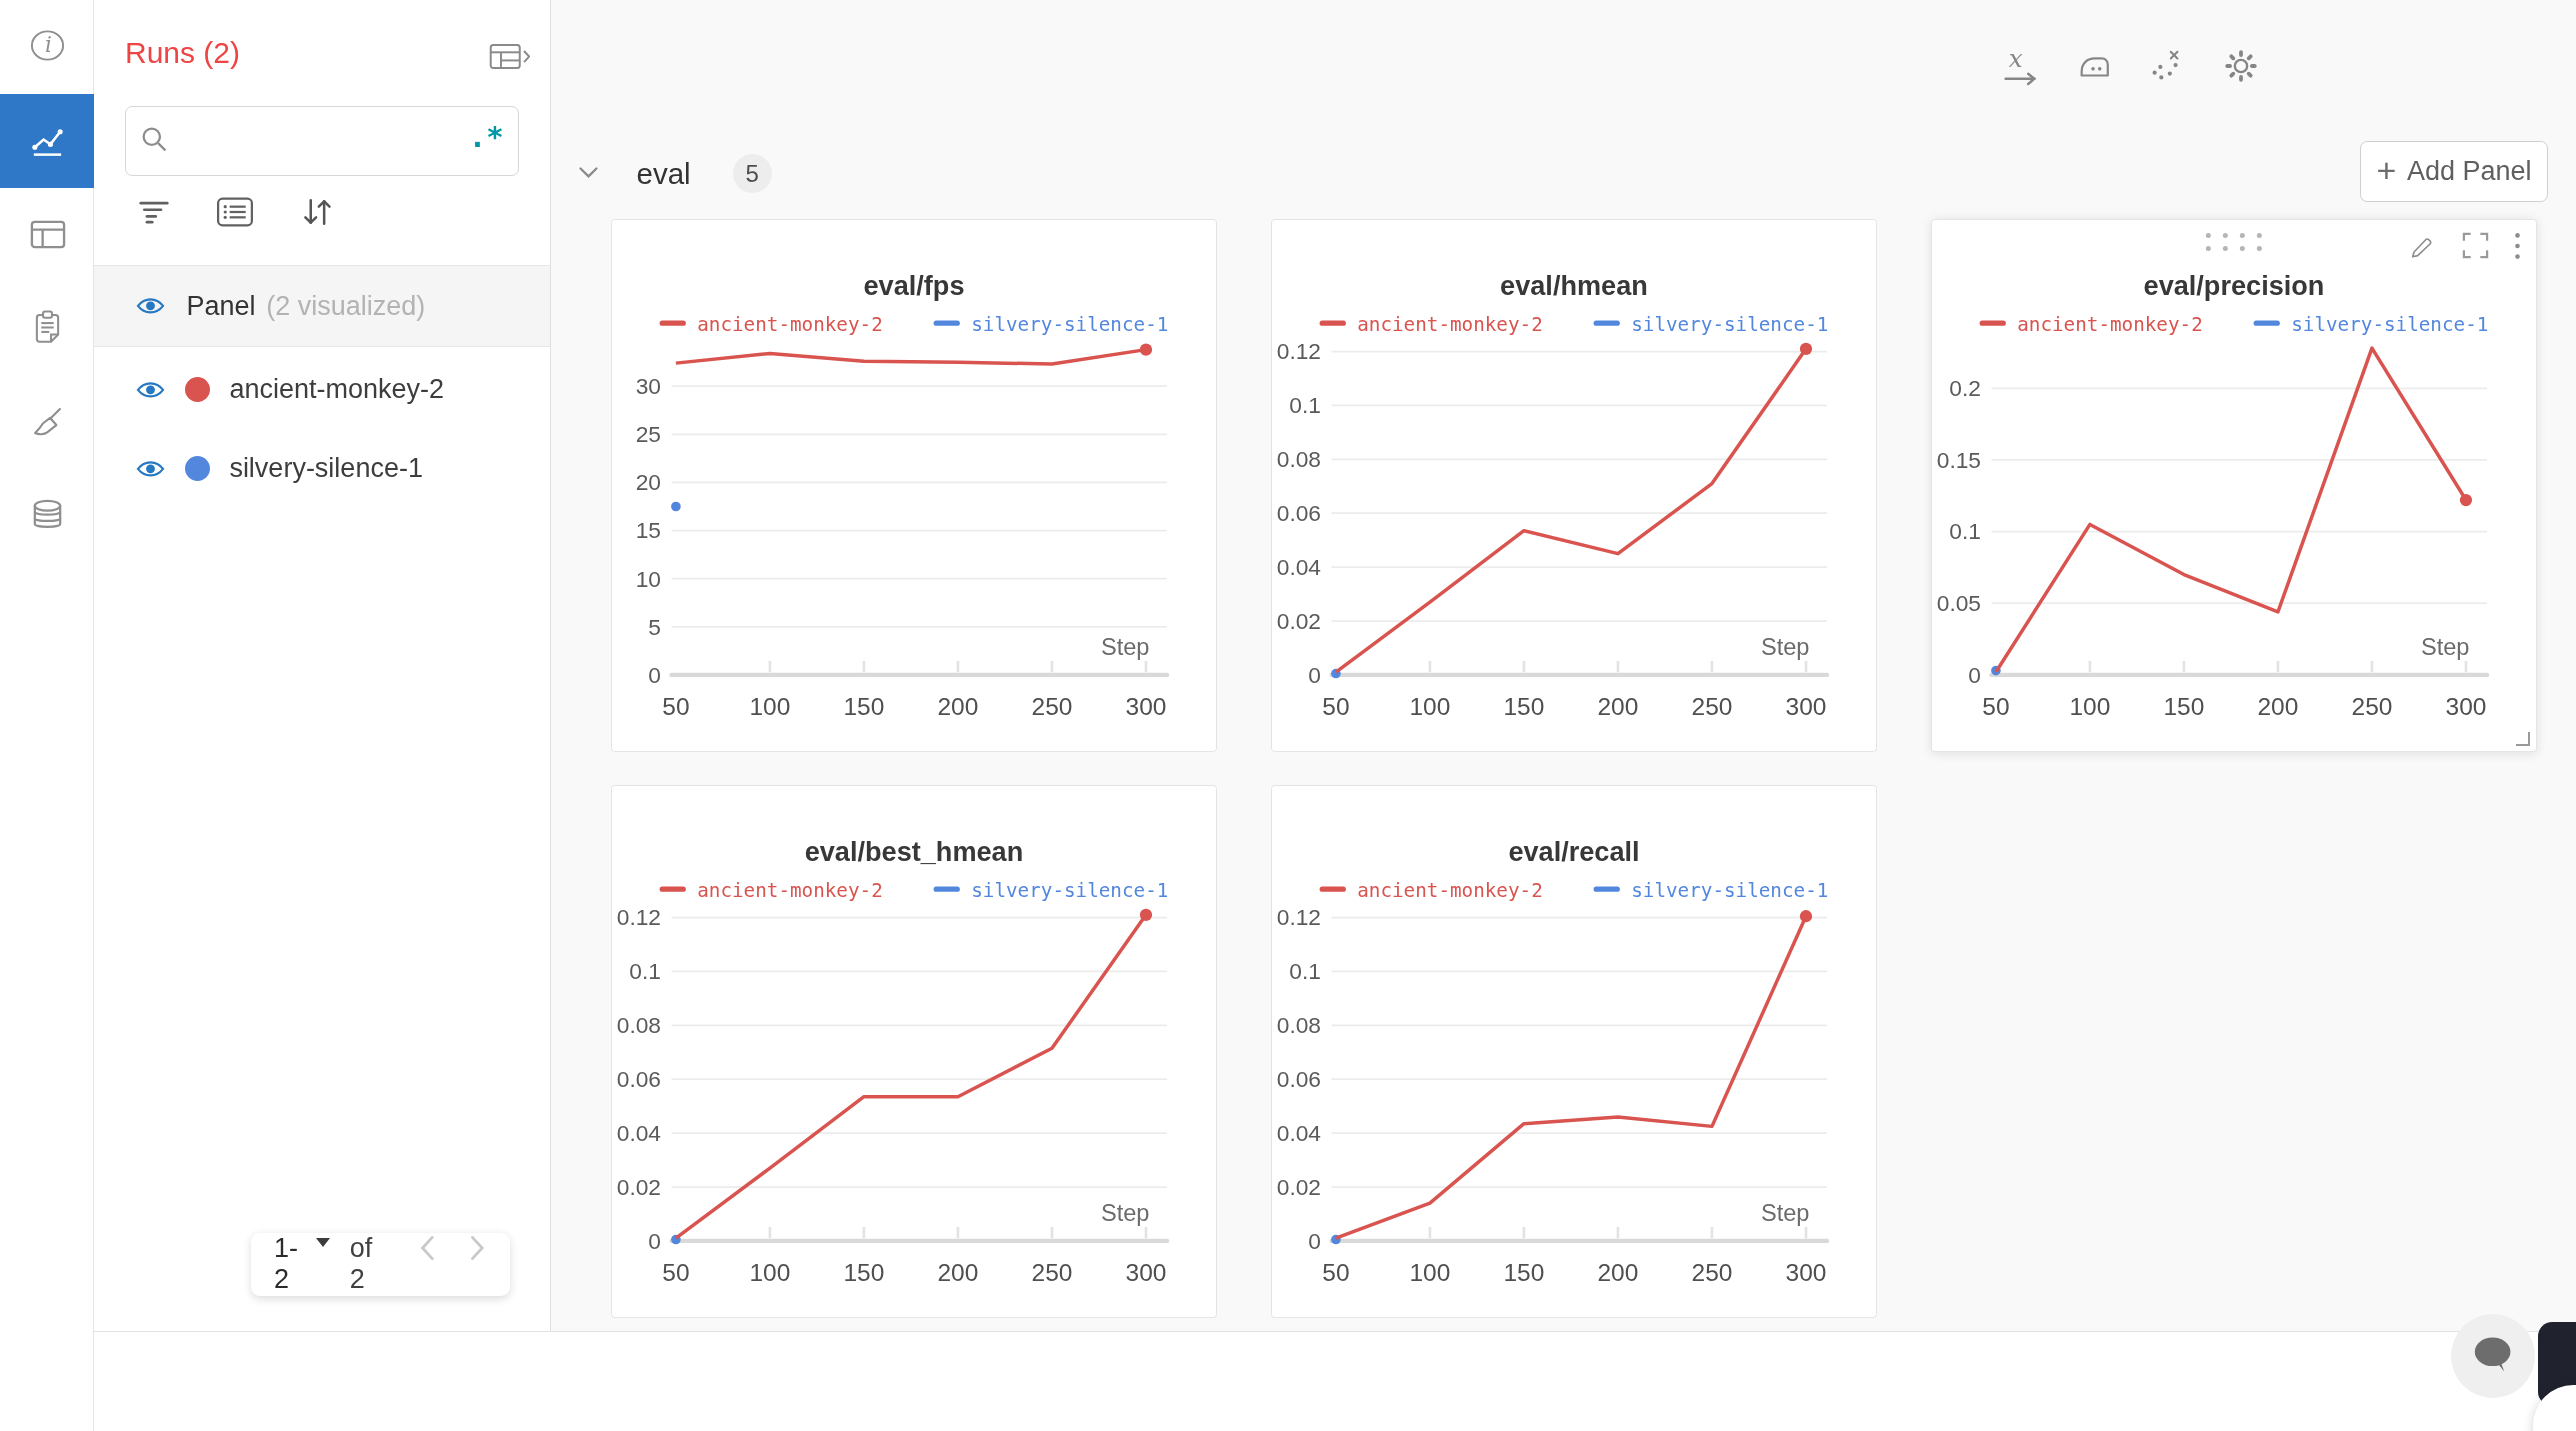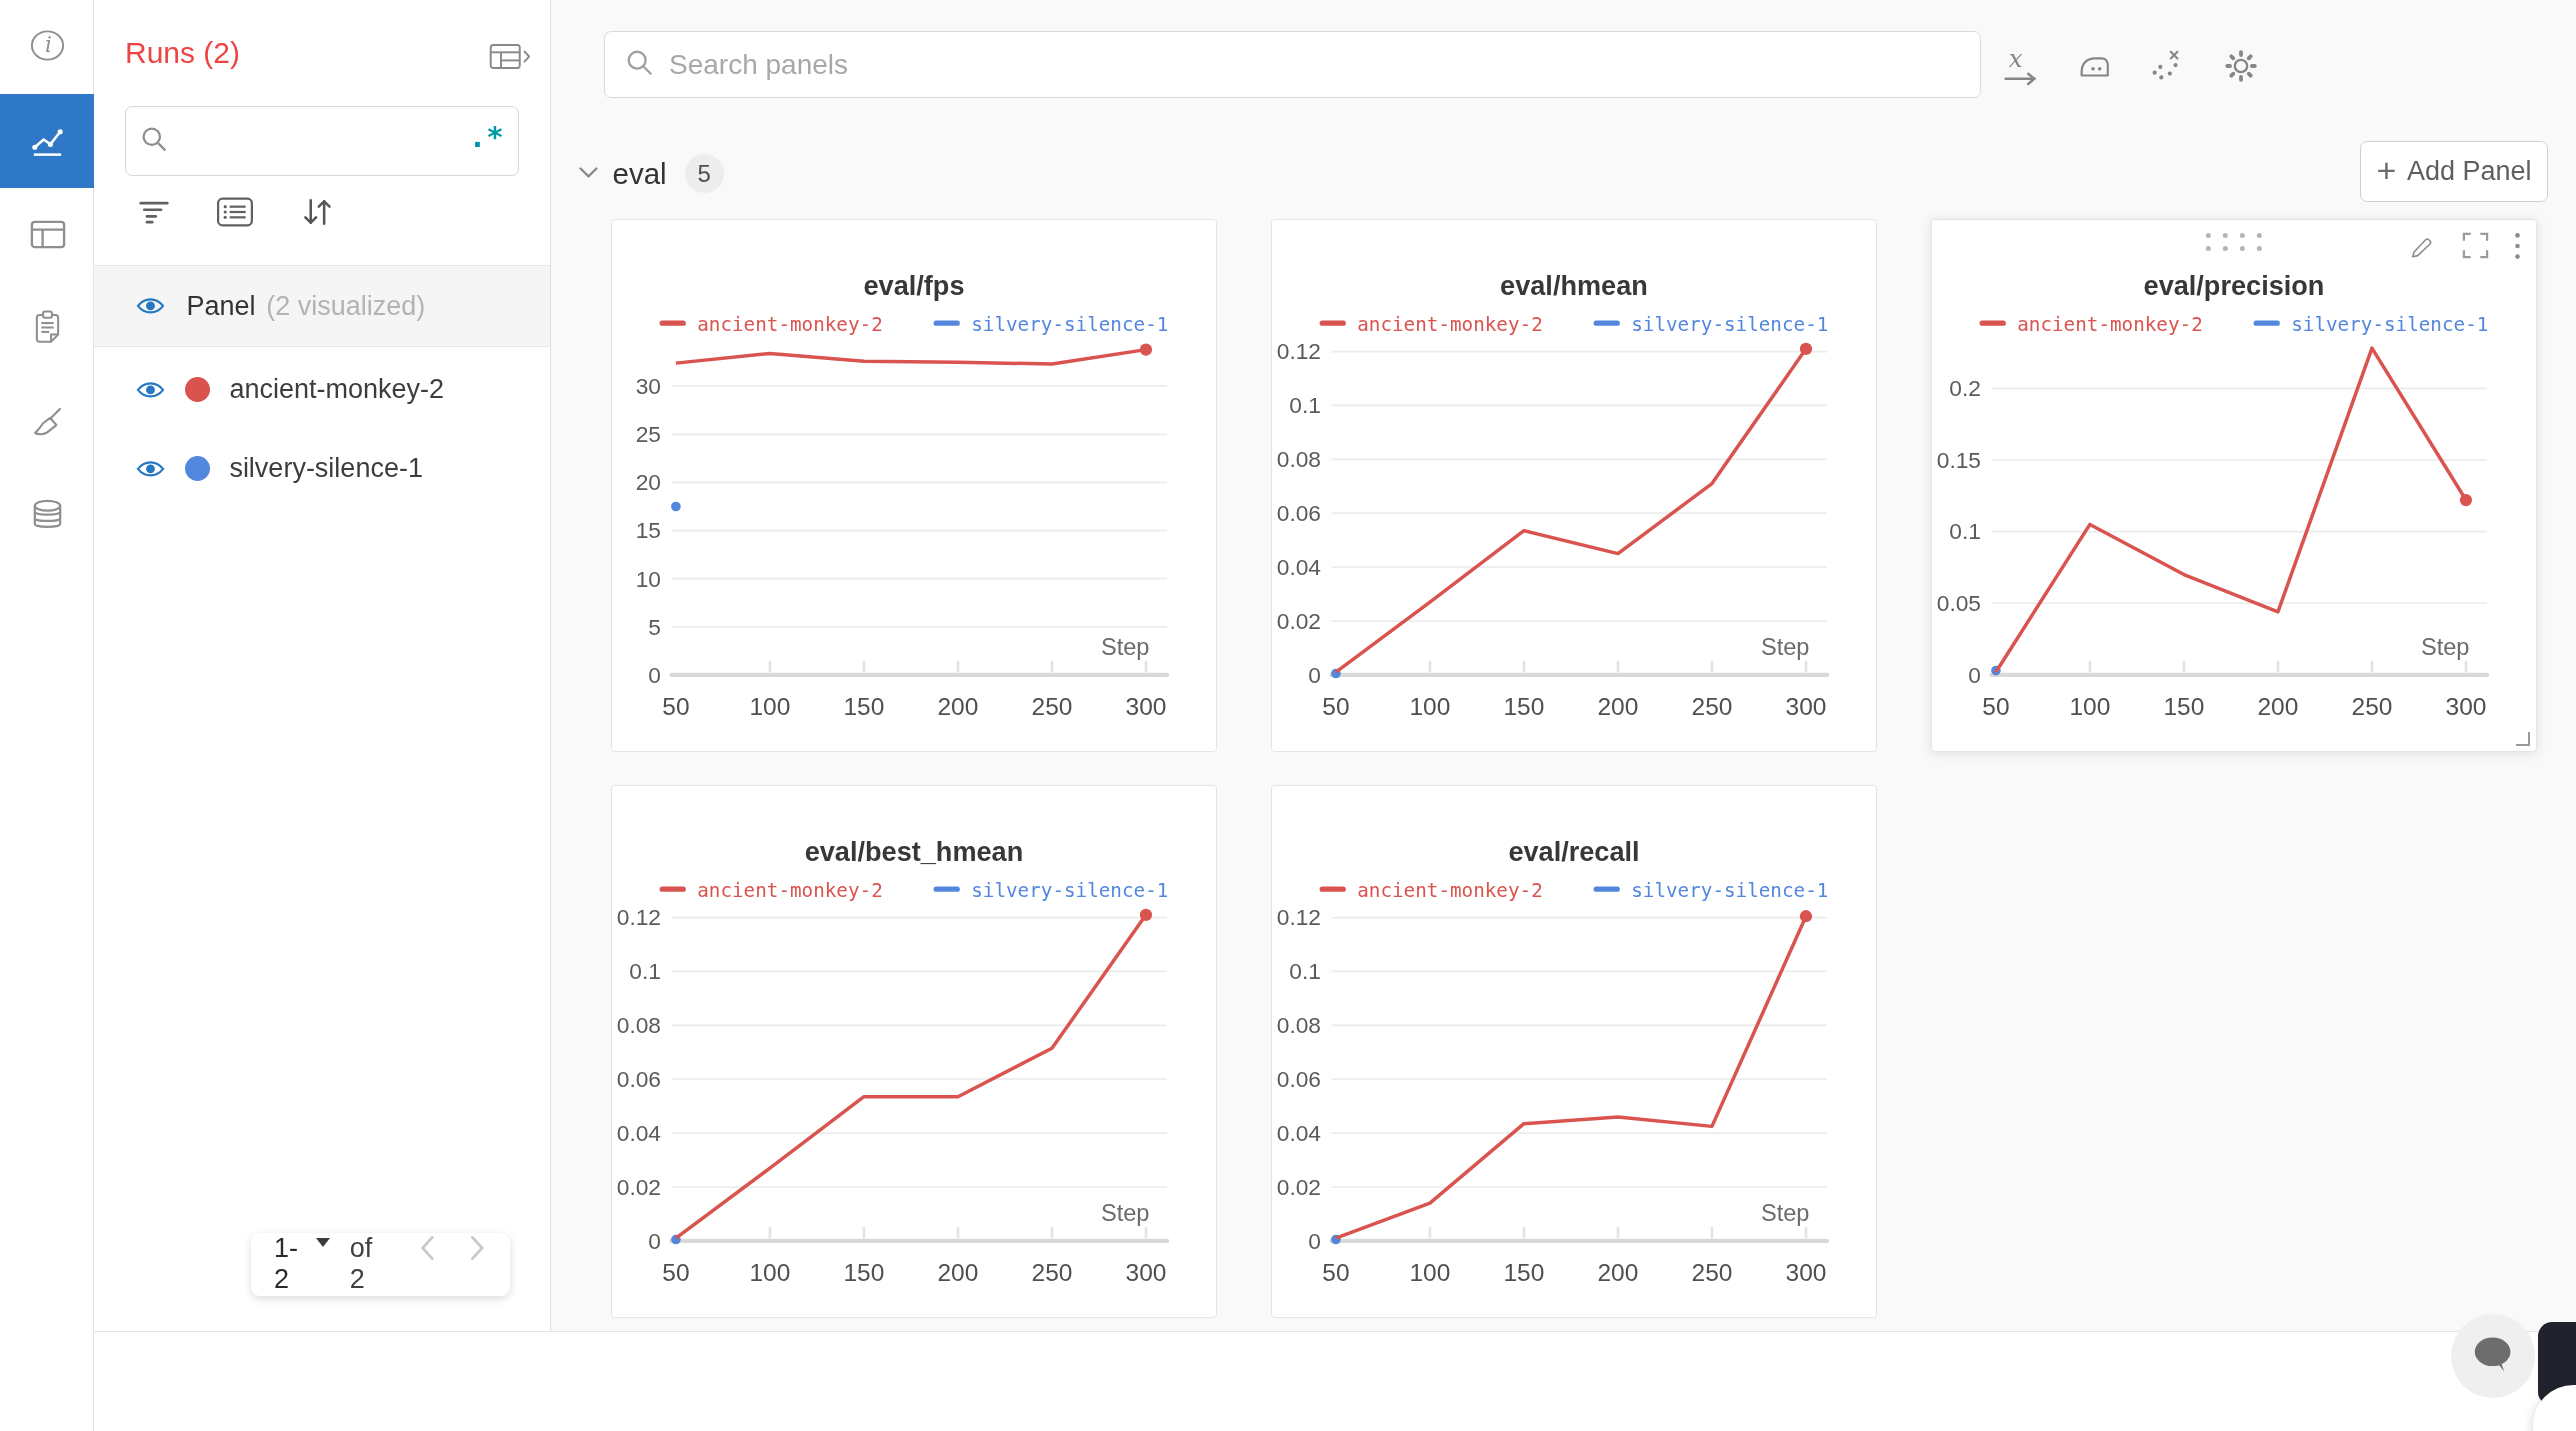--- a/index.html
+++ b/index.html
@@ -35,21 +35,21 @@
   .pager .pg-btn { margin-left:30px; display:inline-flex; cursor:pointer; }
 
   
   .search-panels { position:absolute; left:604px; top:31px; width:1377px; height:67px; background:#fff; border:0.9px solid #d9d9d9; border-radius:7.2px; display:flex; align-items:center; padding:0 19.7px; }
   .search-panels input { border:none; outline:none; flex:1; font-size:28px; color:#555; background:transparent; margin-left:14.3px; }
   .search-panels input::placeholder { color:#a8a8a8; }
   .top-ic { position:absolute; top:47px; display:inline-flex; cursor:pointer; }
   .btn-primary { position:absolute; right:28px; top:32px; width:259px; height:68px; background:#2e7cd6; border-radius:7.2px; color:#fff; font-size:28px; display:flex; align-items:center; justify-content:center; cursor:pointer; border:none; }
 
   
-  .section-head { position:absolute; left:577px; top:154px; display:flex; align-items:center; cursor:pointer; }
+  .section-head { position:absolute; left:577px; top:154px; display:flex; align-items:center; cursor:pointer;gap:24px; }
   .section-head .nm { font-size:29.5px; color:#333; margin-left:12.5px; }
   .badge { width:39px; height:39px; border-radius:50%; background:#ededed; color:#4e4e4e; font-size:24px; display:flex; align-items:center; justify-content:center; margin-left:18px; }
   .btn-add { position:absolute; right:28px; top:141px; width:188px; height:61px; background:#fff; border:0.9px solid #cfcfcf; border-radius:7.2px; color:#5f5f5f; font-size:27px; display:flex; align-items:center; justify-content:center; gap:10.7px; cursor:pointer; }
   .plus { font-size:34px; font-weight:300; color:#6d6d6d; line-height:0; margin-top:-3.6px; }
 
   
   #panels { position:absolute; left:611px; top:219px; }
   .panel { position:absolute; width:606px; height:533px; background:#fff; border:0.9px solid #e4e4e4; border-radius:3.6px; }
   .panel.hovered { box-shadow:0 1.8px 10.7px rgba(0,0,0,.10); }
   .chart { width:100%; height:100%; display:block; }
@@ -233,29 +233,20 @@
           </svg>
       </span>
       <span class="pg-btn">
         <svg width="19.7" height="30" viewBox="0 0 22 34" fill="none" stroke="#c9c9c9" stroke-width="3.2" stroke-linecap="round">
             <polyline points="6,5 17,17 6,29"></polyline>
           </svg>
       </span>
     </div>
   </aside>
 
-  <div class="search-panels">
-    <span>
-      <svg width="30" height="30" viewBox="0 0 32 32" fill="none" stroke="#a0a0a0" stroke-width="2.5">
-        <circle cx="13" cy="13" r="9"></circle>
-          <line x1="20" y1="20" x2="28" y2="28"></line>
-      </svg>
-    </span>
-    <input placeholder="Search panels" style="">
-  </div>
   <span class="top-ic" style="left:2002px;">
     <svg width="38" height="39" viewBox="0 0 36 38" fill="none" stroke="#868686" stroke-width="2.4" stroke-linecap="round">
       <text x="6" y="19" stroke="none" fill="#868686" font-family="'DejaVu Serif',serif" font-style="italic" font-size="24">x</text>
       <line x1="3" y1="31" x2="31" y2="31"></line>
         <polyline points="25,26 31,31 25,36"></polyline>
     </svg>
   </span>
   <span class="top-ic" style="left:2075px;">
     <svg width="38" height="38" viewBox="0 0 40 40" fill="none" stroke="#868686" stroke-width="2.3" stroke-linejoin="round">
       <path d="M7 30 V26 C7 17 13 12 21 12 H28 C32 12 34.5 15 34.5 19 V30 Z"></path>

